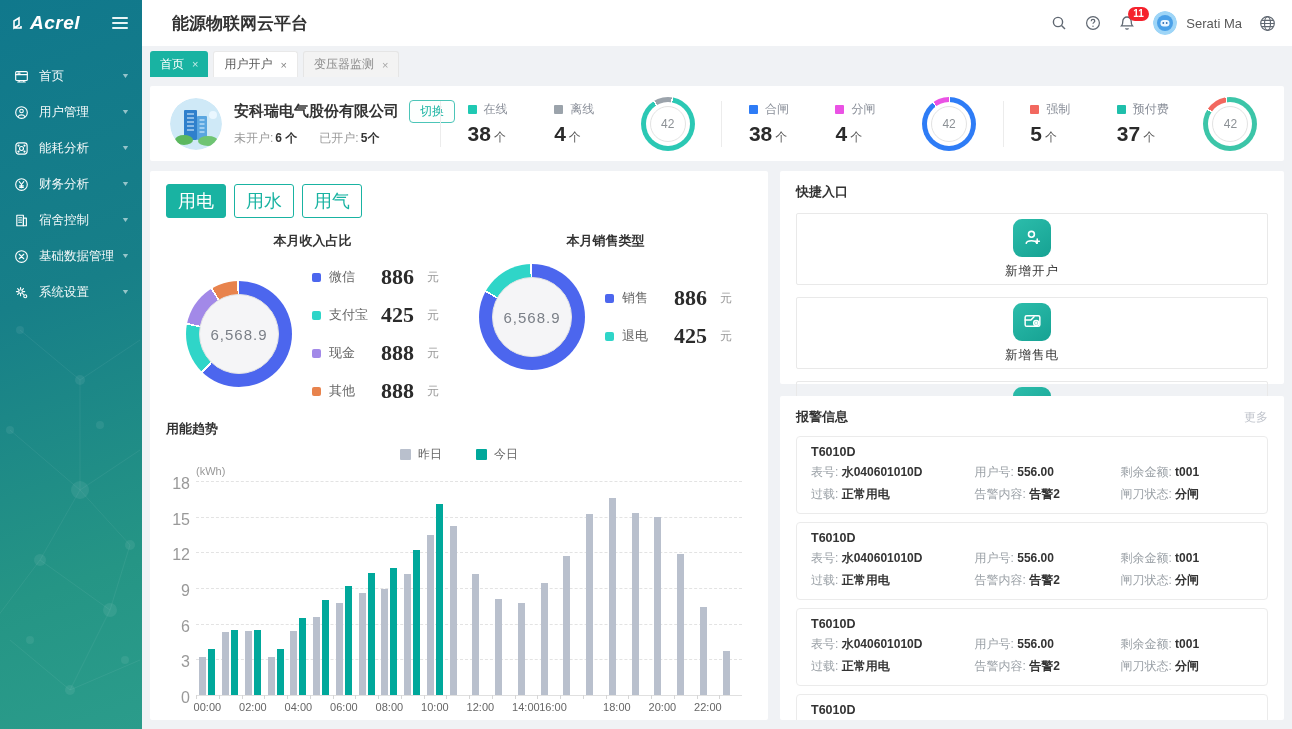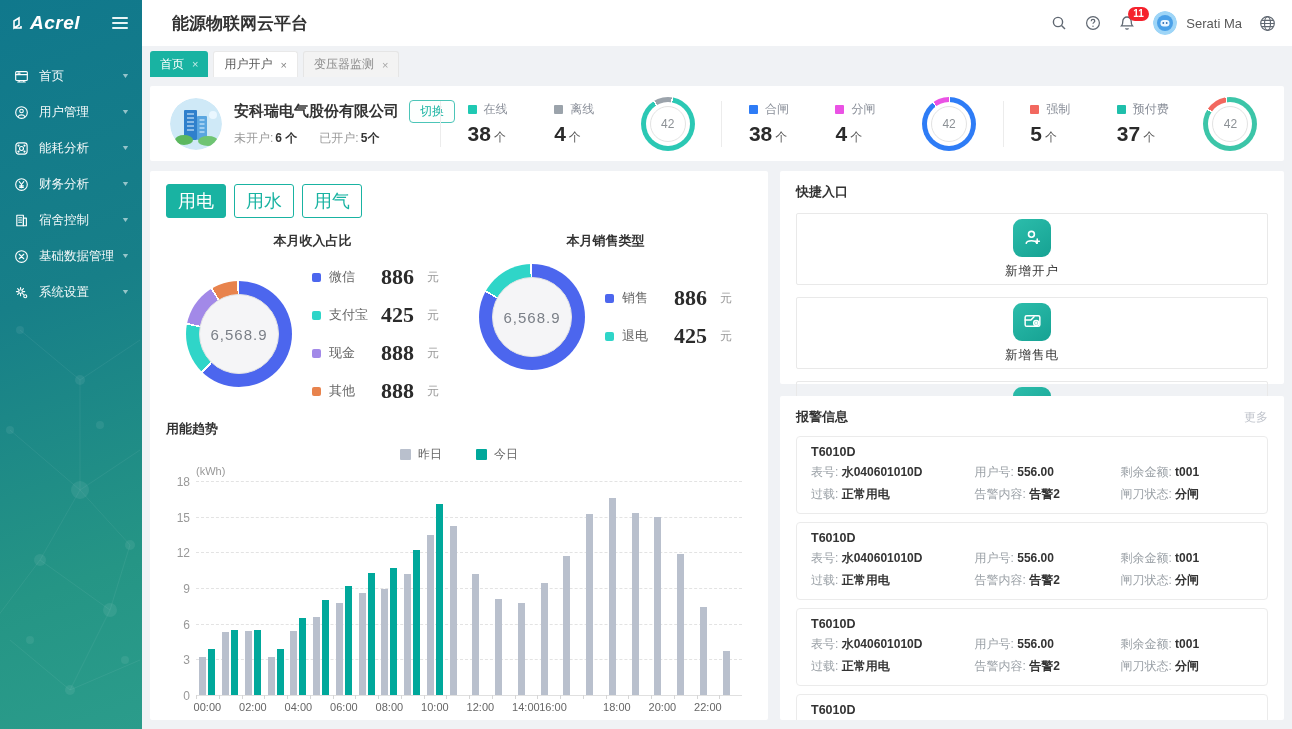--- a/index.html
+++ b/index.html
@@ -81,21 +81,21 @@
   .dl-unit { font-size:12px; color:#999; }
 
   .trend { margin-top:16px; }
   .trend-title { font-size:13px; font-weight:bold; color:#333; }
   .trend-legend { display:flex; justify-content:center; gap:34px; margin:8px 0 2px; }
   .tl-item { display:flex; align-items:center; gap:7px; font-size:12px; color:#666; cursor:pointer; }
   .tl-sq { width:11px; height:11px; border-radius:1px; }
   .plot { position:relative; width:582px; height:252px; margin-top:2px; }
   .gridline { position:absolute; border-top:1px dashed #e3e3e3; height:0; }
   .gridline.zero { border-top:1px solid #e0e0e0; }
-  .ylab { position:absolute; font-size:12px; color:#999; width:24px; text-align:right; }
+  .ylab { position:absolute; font-size:16px; color:#999; width:24px; text-align:right; }
   .yunit { position:absolute; font-size:11px; color:#999; }
   .xlab { position:absolute; font-size:11px; color:#666; width:40px; text-align:center; }
   .bar { position:absolute; width:7px; border-radius:0; }
   .xtick { position:absolute; width:1px; height:4px; background:#d6d6d6; }
 
   
   .right-col { flex:1; display:flex; flex-direction:column; gap:12px; min-width:0; }
   .panel { background:#fff; border-radius:2px; padding:12px 16px; }
   .panel-title-row { display:flex; align-items:center; justify-content:space-between; }
   .panel-title { font-size:13px; font-weight:bold; color:#333; }

